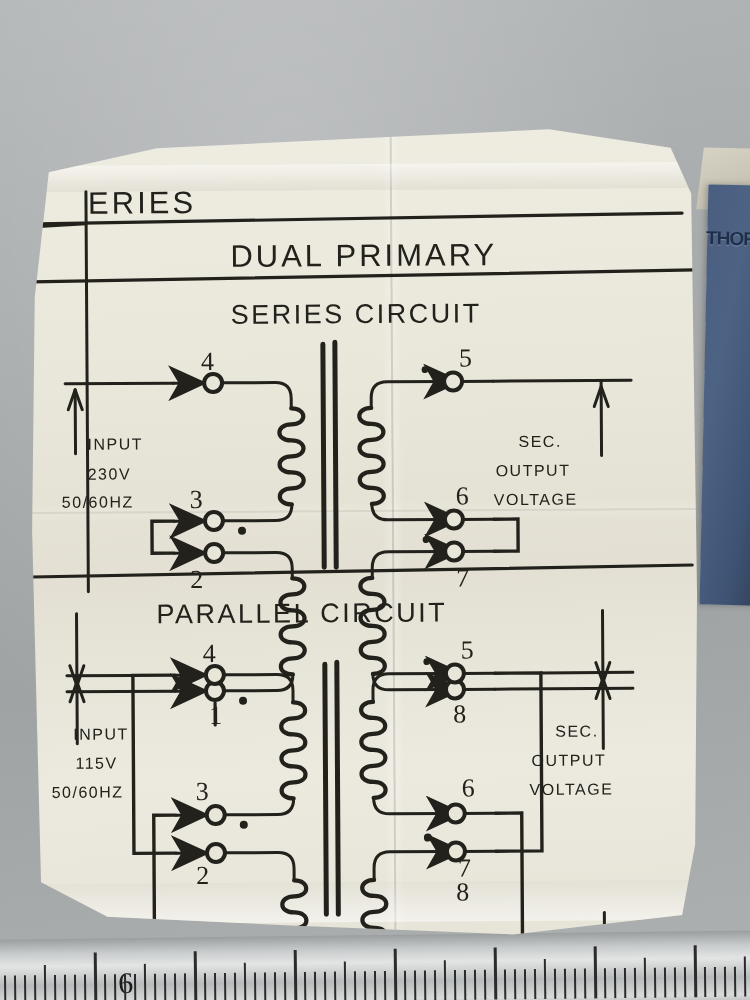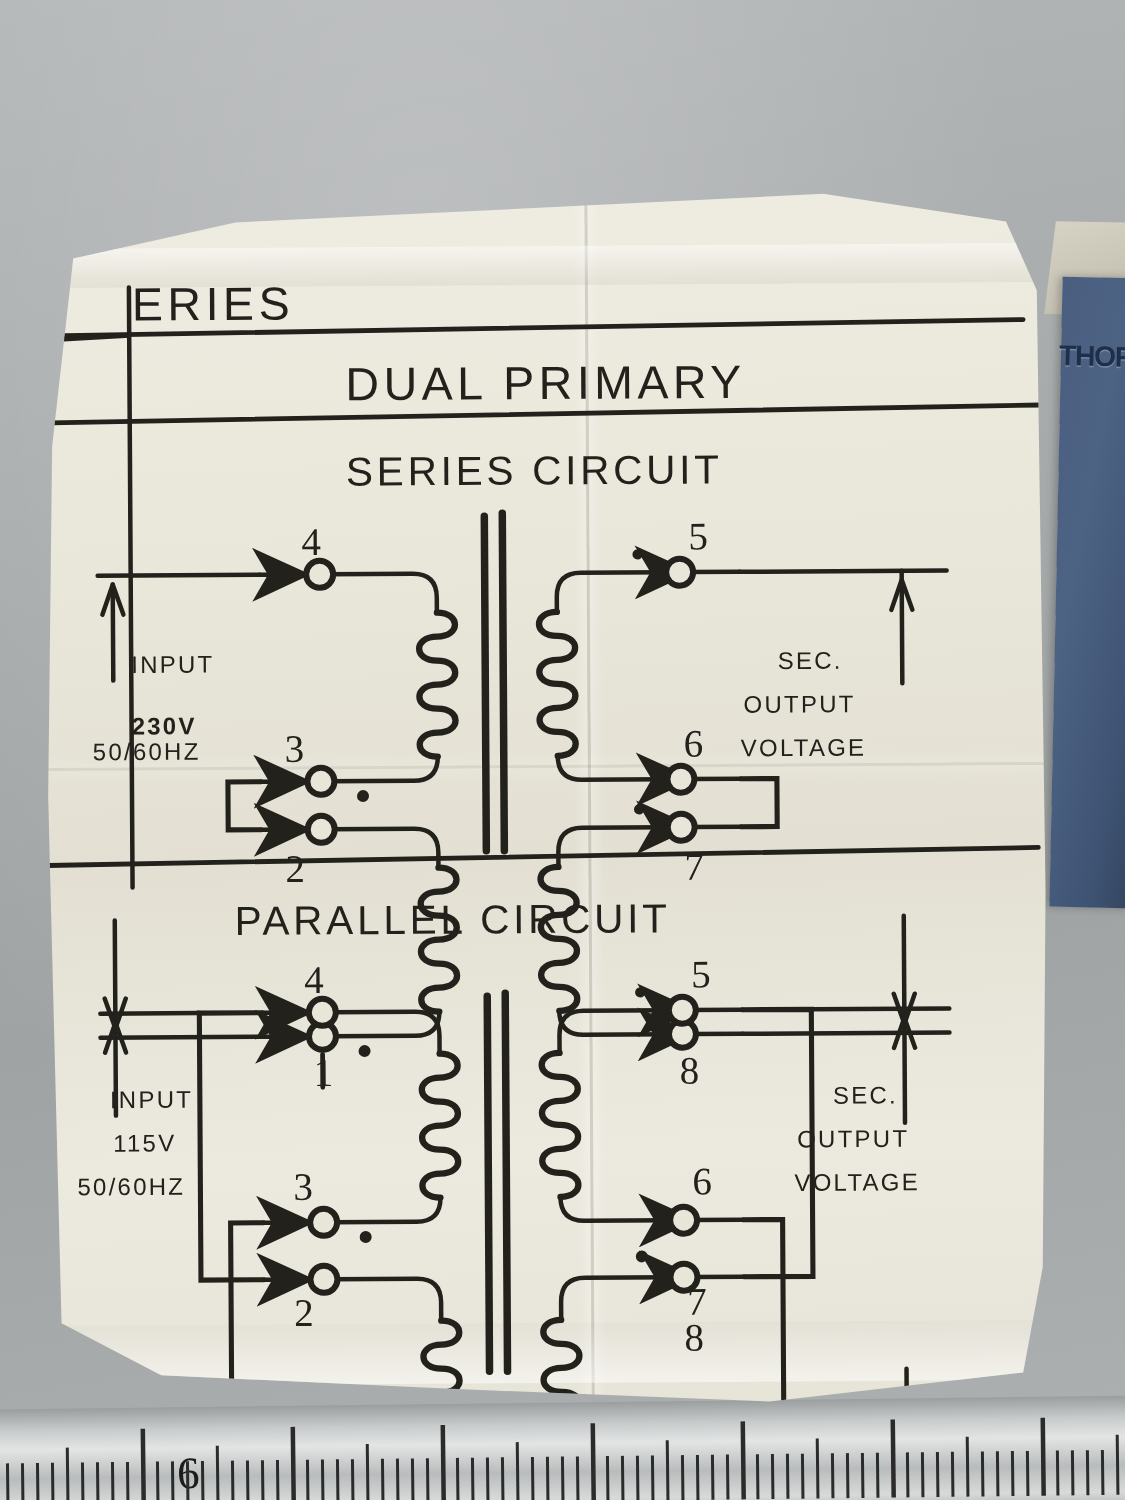--- a/index.html
+++ b/index.html
@@ -322,21 +322,21 @@
       </g>
     </svg>
 
     <div class="ink hdr" style="left:66px;top:72px;">ERIES</div>
 
     <div class="ink hdr" style="left:208px;top:126px;">DUAL PRIMARY</div>
 
     <div class="ink sub" style="left:208px;top:187px;">SERIES CIRCUIT</div>
 
     <div class="ink lbl" style="left:64px;top:316px;">INPUT</div>
-    <div class="ink lbl" style="left:64px;top:357px;font-weight:bold;">230V</div>
+    <div class="ink lbl" style="left:64px;top:346px;">230V</div>
     <div class="ink lbl" style="left:38px;top:374px;">50/60HZ</div>
 
     <div class="ink lbl" style="left:495px;top:316px;">SEC.</div>
     <div class="ink lbl" style="left:472px;top:345px;">OUTPUT</div>
     <div class="ink lbl" style="left:470px;top:374px;">VOLTAGE</div>
 
     <div class="ink num" style="left:178px;top:234px;">4</div>
     <div class="ink num" style="left:166px;top:372px;">3</div>
     <div class="ink num" style="left:166px;top:452px;">2</div>
     <div class="ink num" style="left:184px;top:588px;">1</div>

